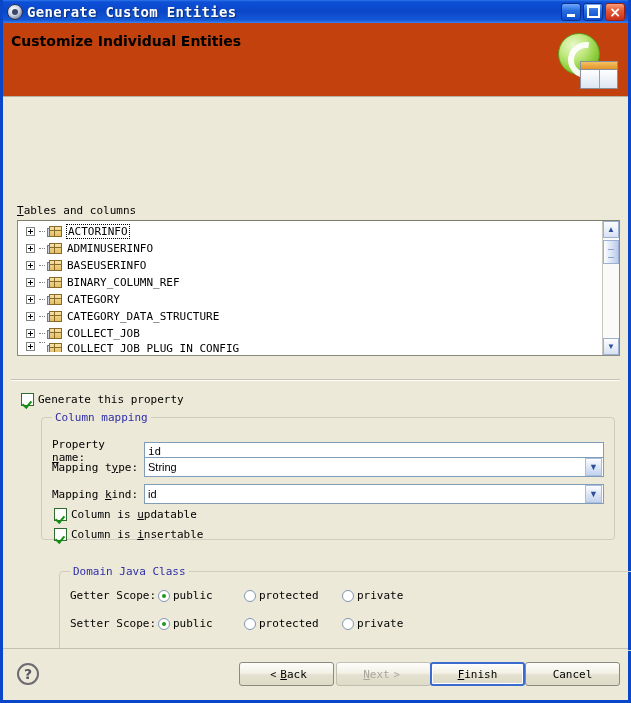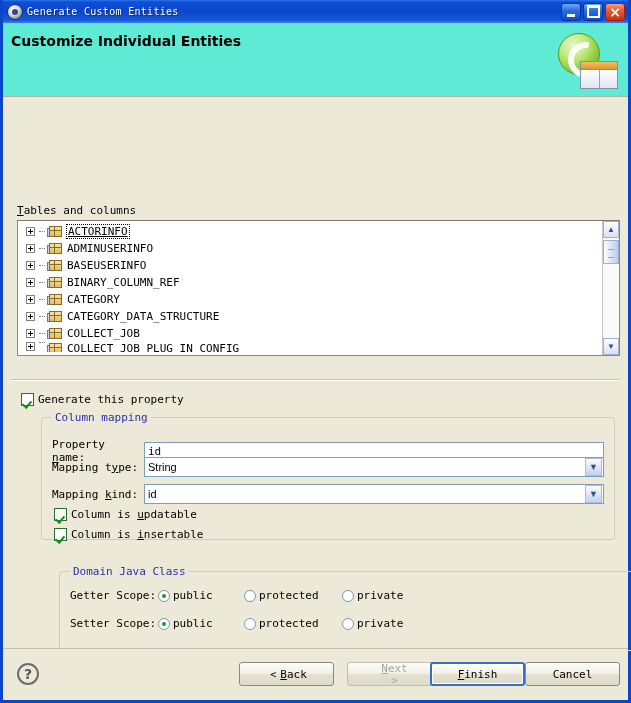--- a/index.html
+++ b/index.html
@@ -34,21 +34,21 @@
     background: radial-gradient(circle at 40% 35%, #fdfdfd 0%, #cfd6e6 45%, #7e8aa8 75%, #4a5470 100%);
     border: 1px solid #2a3550;
     position: relative; flex: 0 0 auto;
   }
   .title-icon::after {
     content: ""; position: absolute; left: 4px; top: 4px;
     width: 6px; height: 6px; border-radius: 50%;
     background: #3b4765;
   }
   .title-text {
-    color: #fff; font-size: 10px; font-weight: normal;
+    color: #fff; font-size: 14px; font-weight: bold;
     font-family: "DejaVu Sans Mono", monospace;
     letter-spacing: 0.3px;
     text-shadow: 1px 1px 1px rgba(0,0,0,.45);
     white-space: nowrap; flex: 1 1 auto;
   }
   .win-buttons { display: flex; gap: 2px; align-items: center; margin-right: 1px; }
   .wbtn {
     width: 20px; height: 18px;
     border: 1px solid #0a2f8c;
     border-radius: 3px;
@@ -64,21 +64,21 @@
   .wbtn.max::after {
     content: ""; width: 9px; height: 8px; border: 2px solid #fff; border-top-width: 3px; position: absolute;
   }
   .wbtn.close .x {
     color: #fff; font-size: 14px; font-weight: bold; line-height: 1;
     font-family: "DejaVu Sans", sans-serif;
   }
 
   
   .banner {
-    background: #5eead4;
+    background: #c2410c;
     height: 74px;
     flex: 0 0 auto;
     position: relative;
     border-bottom: 1px solid #b5b2a4;
     padding: 10px 0 0 8px;
   }
   .banner-title {
     font-size: 14px; font-weight: bold; color: #000;
     font-family: "DejaVu Sans", sans-serif;
   }
@@ -182,21 +182,20 @@
   .tbl-icon .body::after {
     content: ""; position: absolute; left: 4px; top: 0; bottom: 0; width: 1px; background: #8a6a28;
   }
   .tbl-icon .side {
     position: absolute; left: 0; top: 3px; width: 3px; height: 9px;
     background: #cfd6e6; border: 1px solid #6e7890;
   }
   .tree-row.selected .lbl {
     outline: 1px dotted #000;
     padding: 0 1px;
-    text-decoration: underline;
   }
   .tree-row.clipped { height: 10px; overflow: hidden; align-items: flex-start; }
 
   
   .vscroll {
     width: 17px; flex: 0 0 auto;
     background: #f2f2f2;
     border-left: 1px solid #c8c8c0;
     display: flex; flex-direction: column;
     position: relative;
@@ -338,21 +337,21 @@
     display: flex; align-items: center; justify-content: center;
     font-size: 11px; font-family: "DejaVu Sans Mono", monospace;
     color: #000;
   }
   .btn.disabled { color: #a8a79c; border-color: #c0bfb2; }
   .btn.default {
     border: 2px solid #3c6bd0;
     box-shadow: inset 0 0 0 1px #fff;
   }
   #btn-back   { left: 236px; }
-  #btn-next   { left: 344px; flex-direction: column; }
+  #btn-next   { left: 333px; }
   #btn-finish { left: 427px; }
   #btn-cancel { left: 522px; }
   .btn .chev { margin: 0 4px; font-size: 10px; }
 </style>
 </head>
 <body>
 
 <div class="window">
 
   <div class="titlebar">

